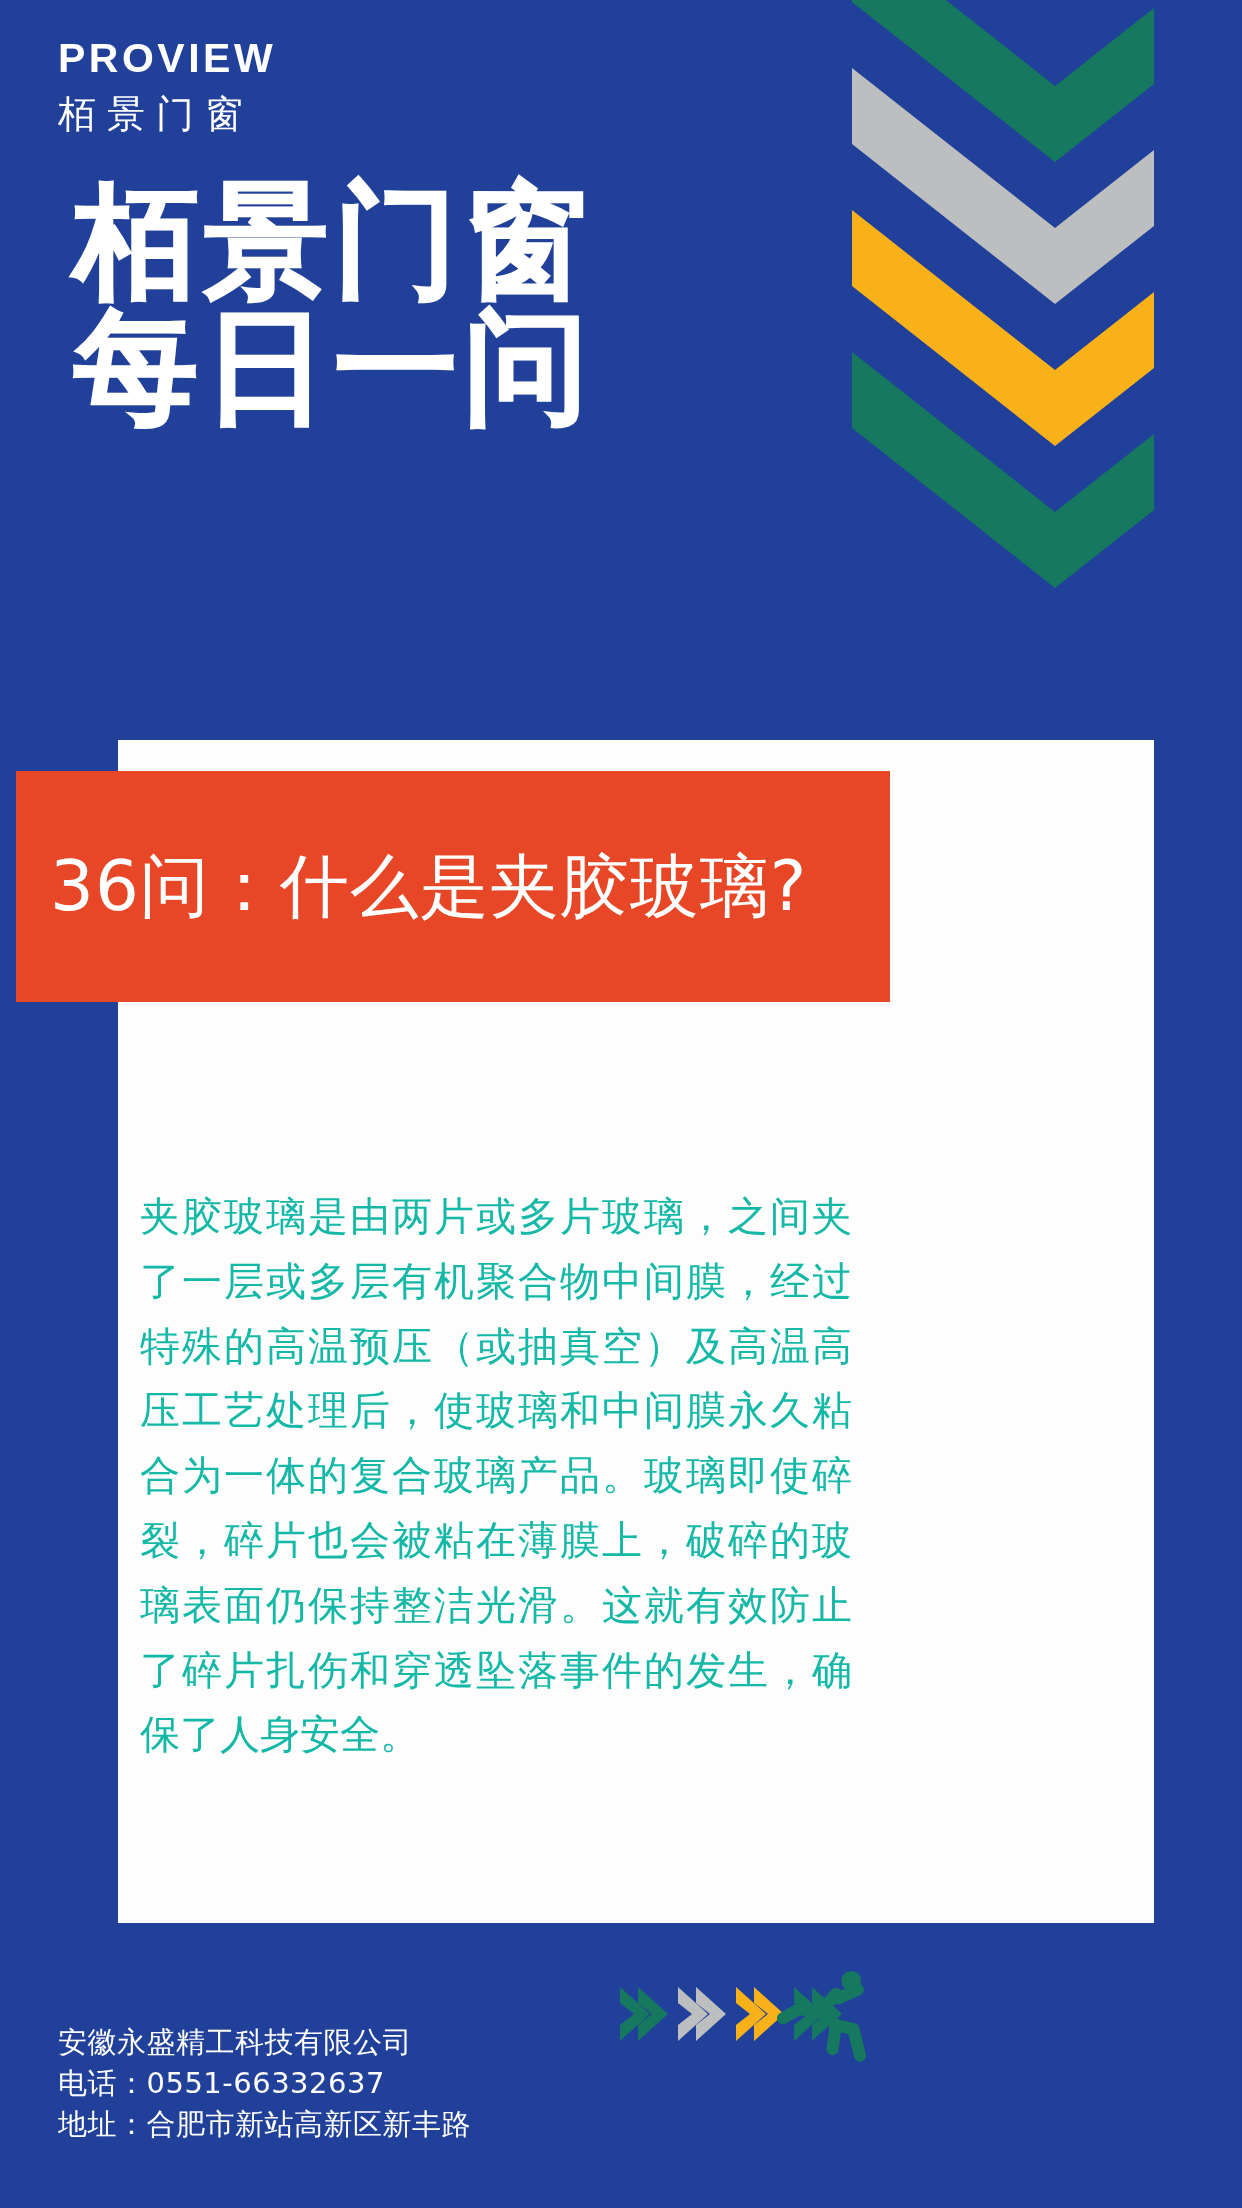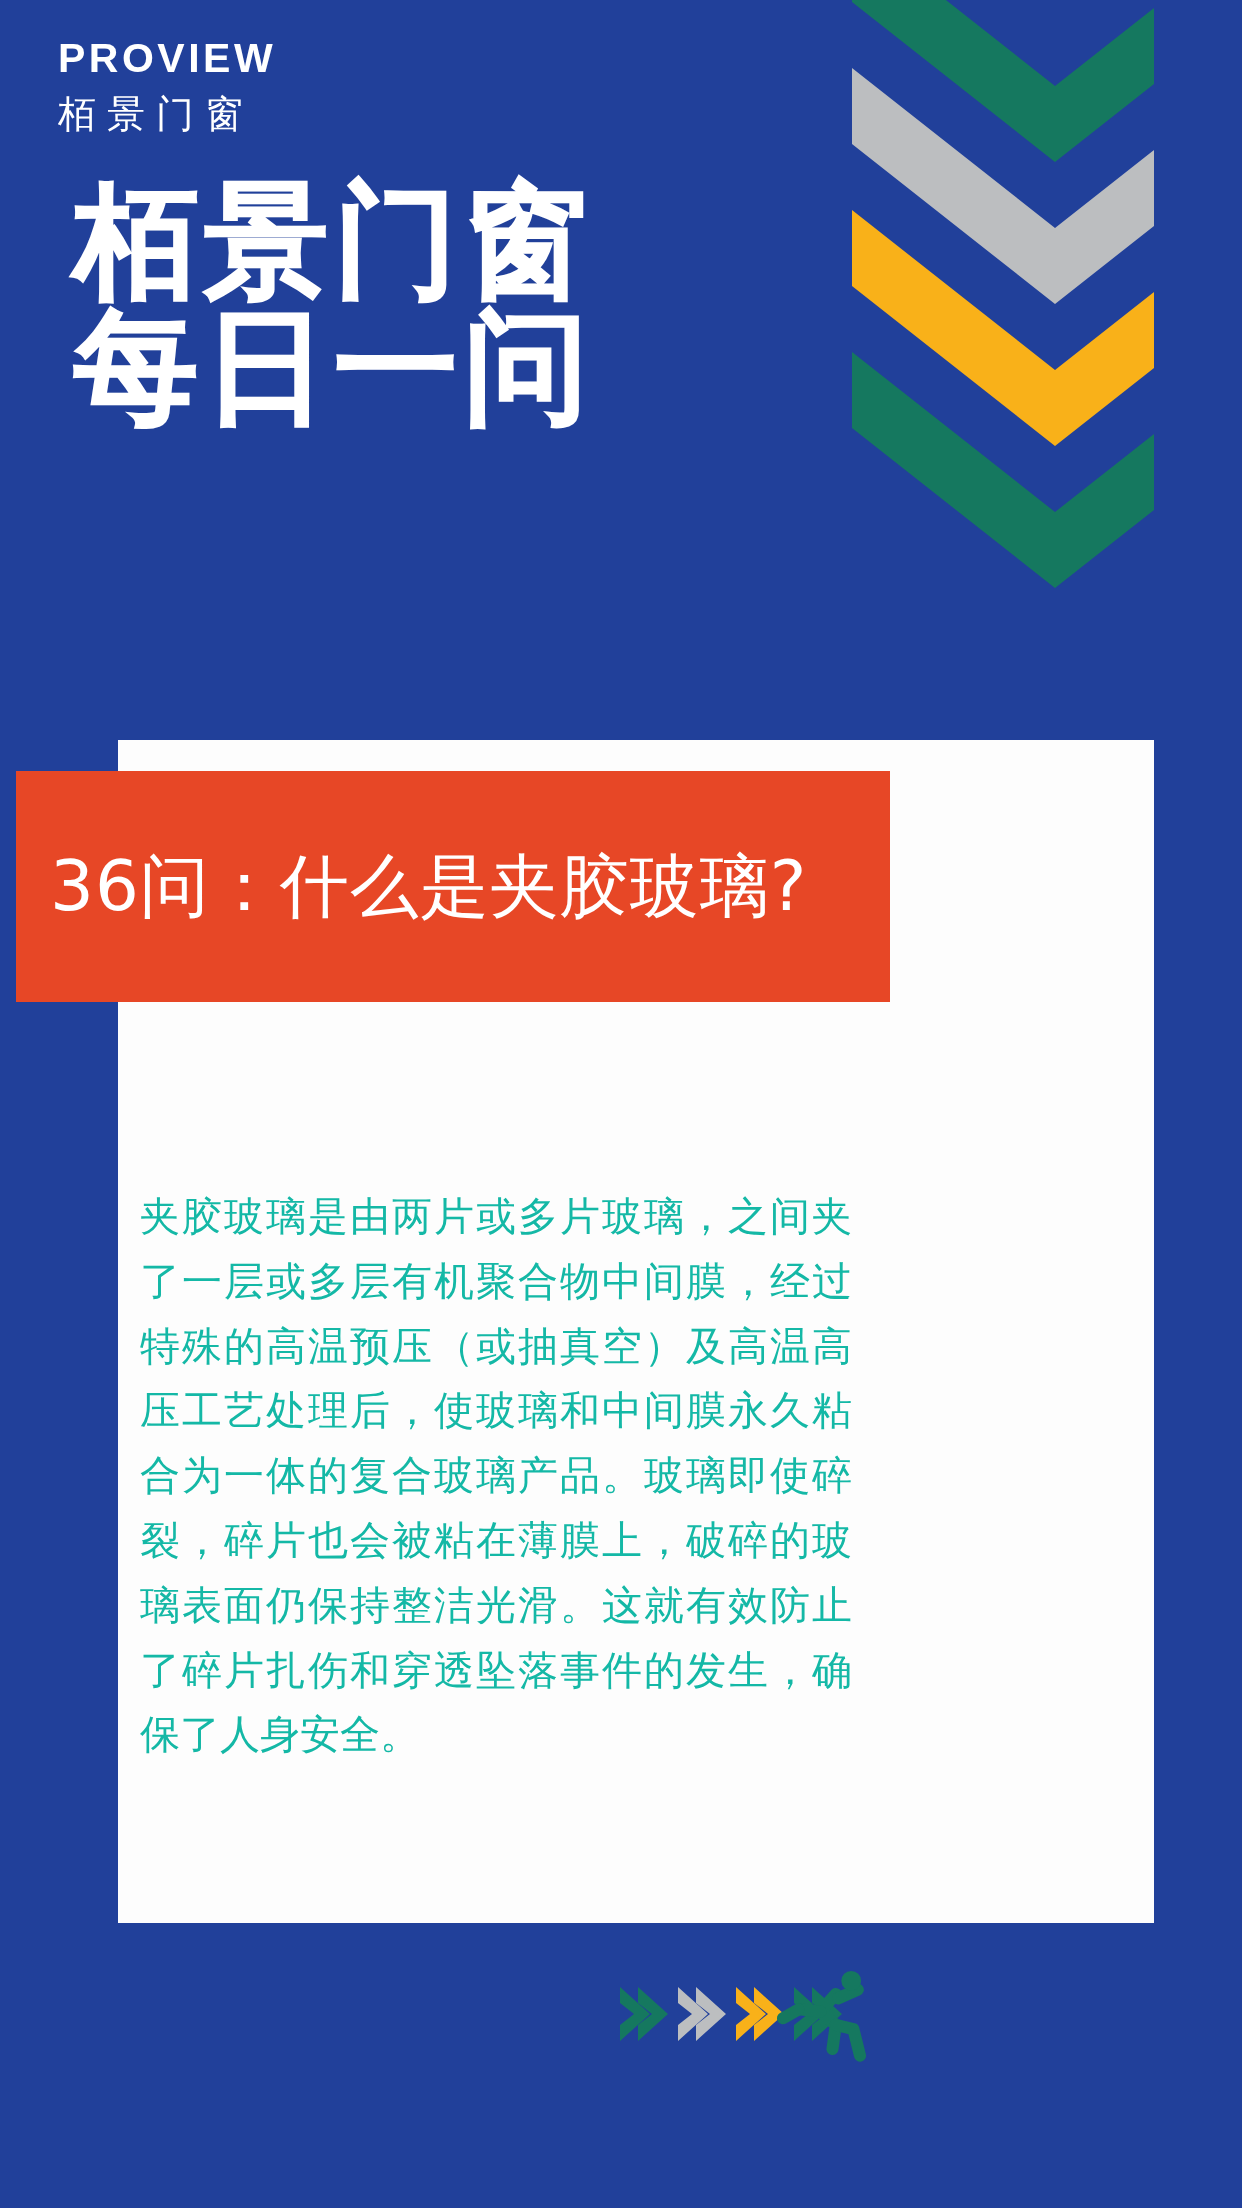--- a/index.html
+++ b/index.html
@@ -188,20 +188,25 @@
   <div class="card"></div>
 
   <div class="qbanner">
     <div class="qbanner-text">36问：什么是夹胶玻璃?</div>
   </div>
 
   <div class="body-text">夹胶玻璃是由两片或多片玻璃，之间夹了一层或多层有机聚合物中间膜，经过特殊的高温预压（或抽真空）及高温高压工艺处理后，使玻璃和中间膜永久粘合为一体的复合玻璃产品。玻璃即使碎裂，碎片也会被粘在薄膜上，破碎的玻璃表面仍保持整洁光滑。这就有效防止了碎片扎伤和穿透坠落事件的发生，确保了人身安全。</div>
 
   <div class="footer">
 
+    <div class="footer-info">
+      <div>安徽永盛精工科技有限公司</div>
+      <div>电话：0551-66332637</div>
+      <div>地址：合肥市新站高新区新丰路</div>
+    </div>
 
     <div class="foot-arrows">
       <div class="foot-arrow" style="left:0px;"><span id="fc0"><svg viewBox="0 0 58 58" width="58" height="58">
               <polygon points="4,2 34,29 4,56 4,56 4,40 18,29 4,18" fill="#15785F"></polygon>
               <polygon points="22,2 52,29 22,56 22,40 36,29 22,18" fill="#15785F"></polygon>
             </svg></span></div>
       <div class="foot-arrow" style="left:58px;"><span id="fc1"><svg viewBox="0 0 58 58" width="58" height="58">
               <polygon points="4,2 34,29 4,56 4,56 4,40 18,29 4,18" fill="#BCBEC0"></polygon>
               <polygon points="22,2 52,29 22,56 22,40 36,29 22,18" fill="#BCBEC0"></polygon>
             </svg></span></div>

